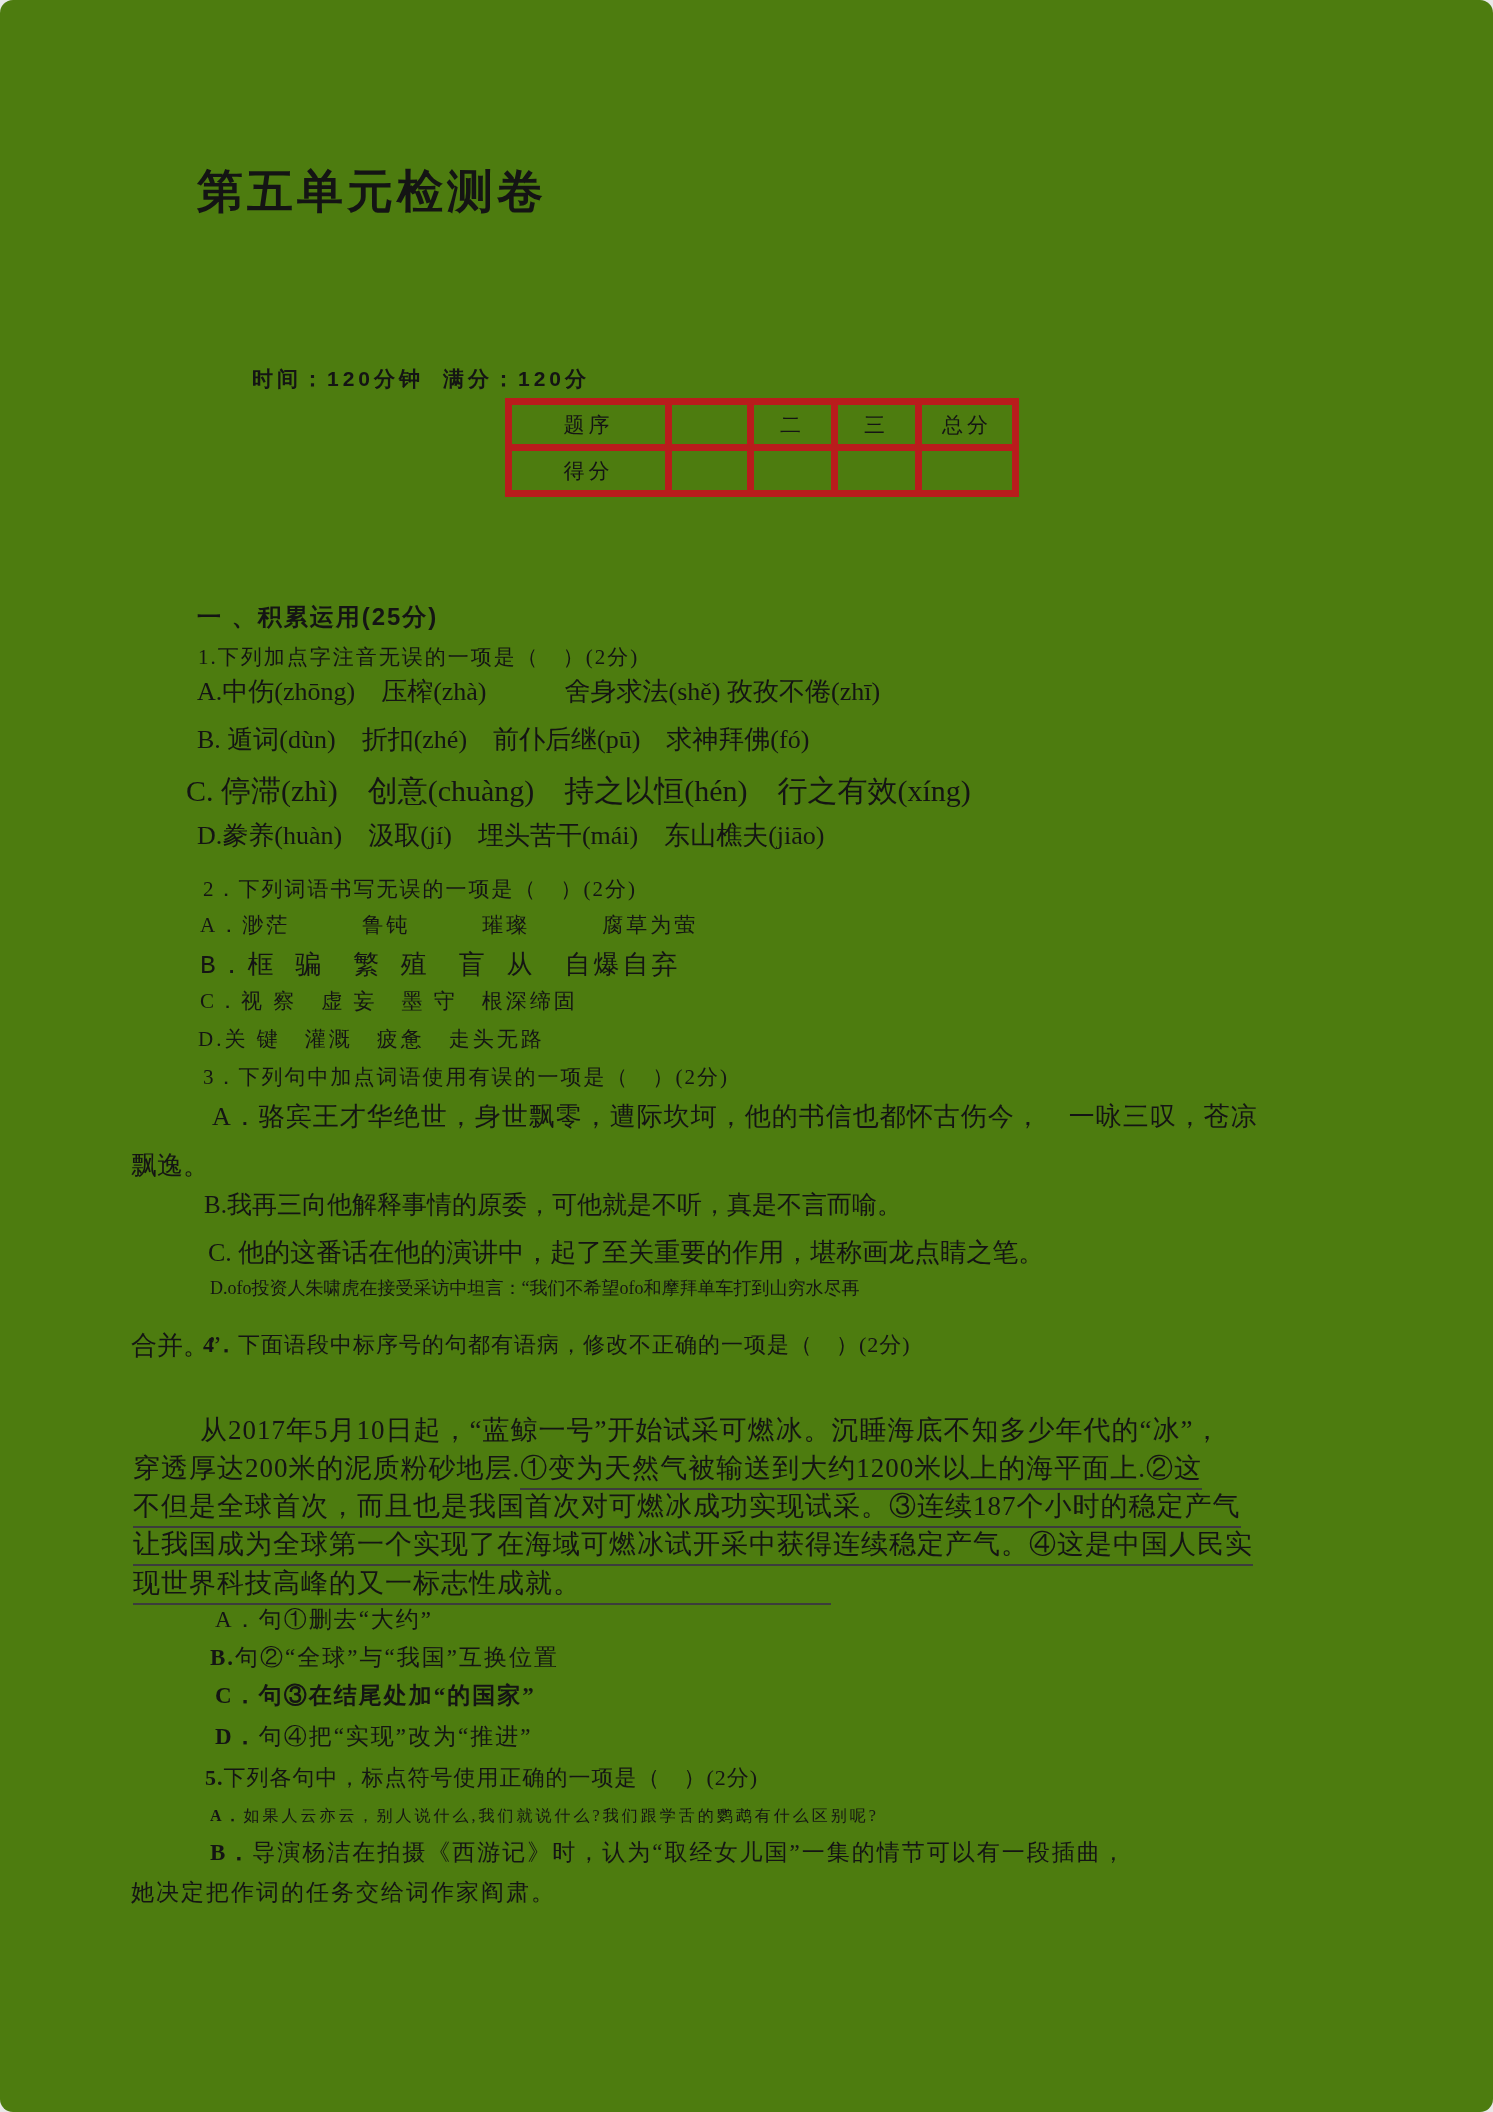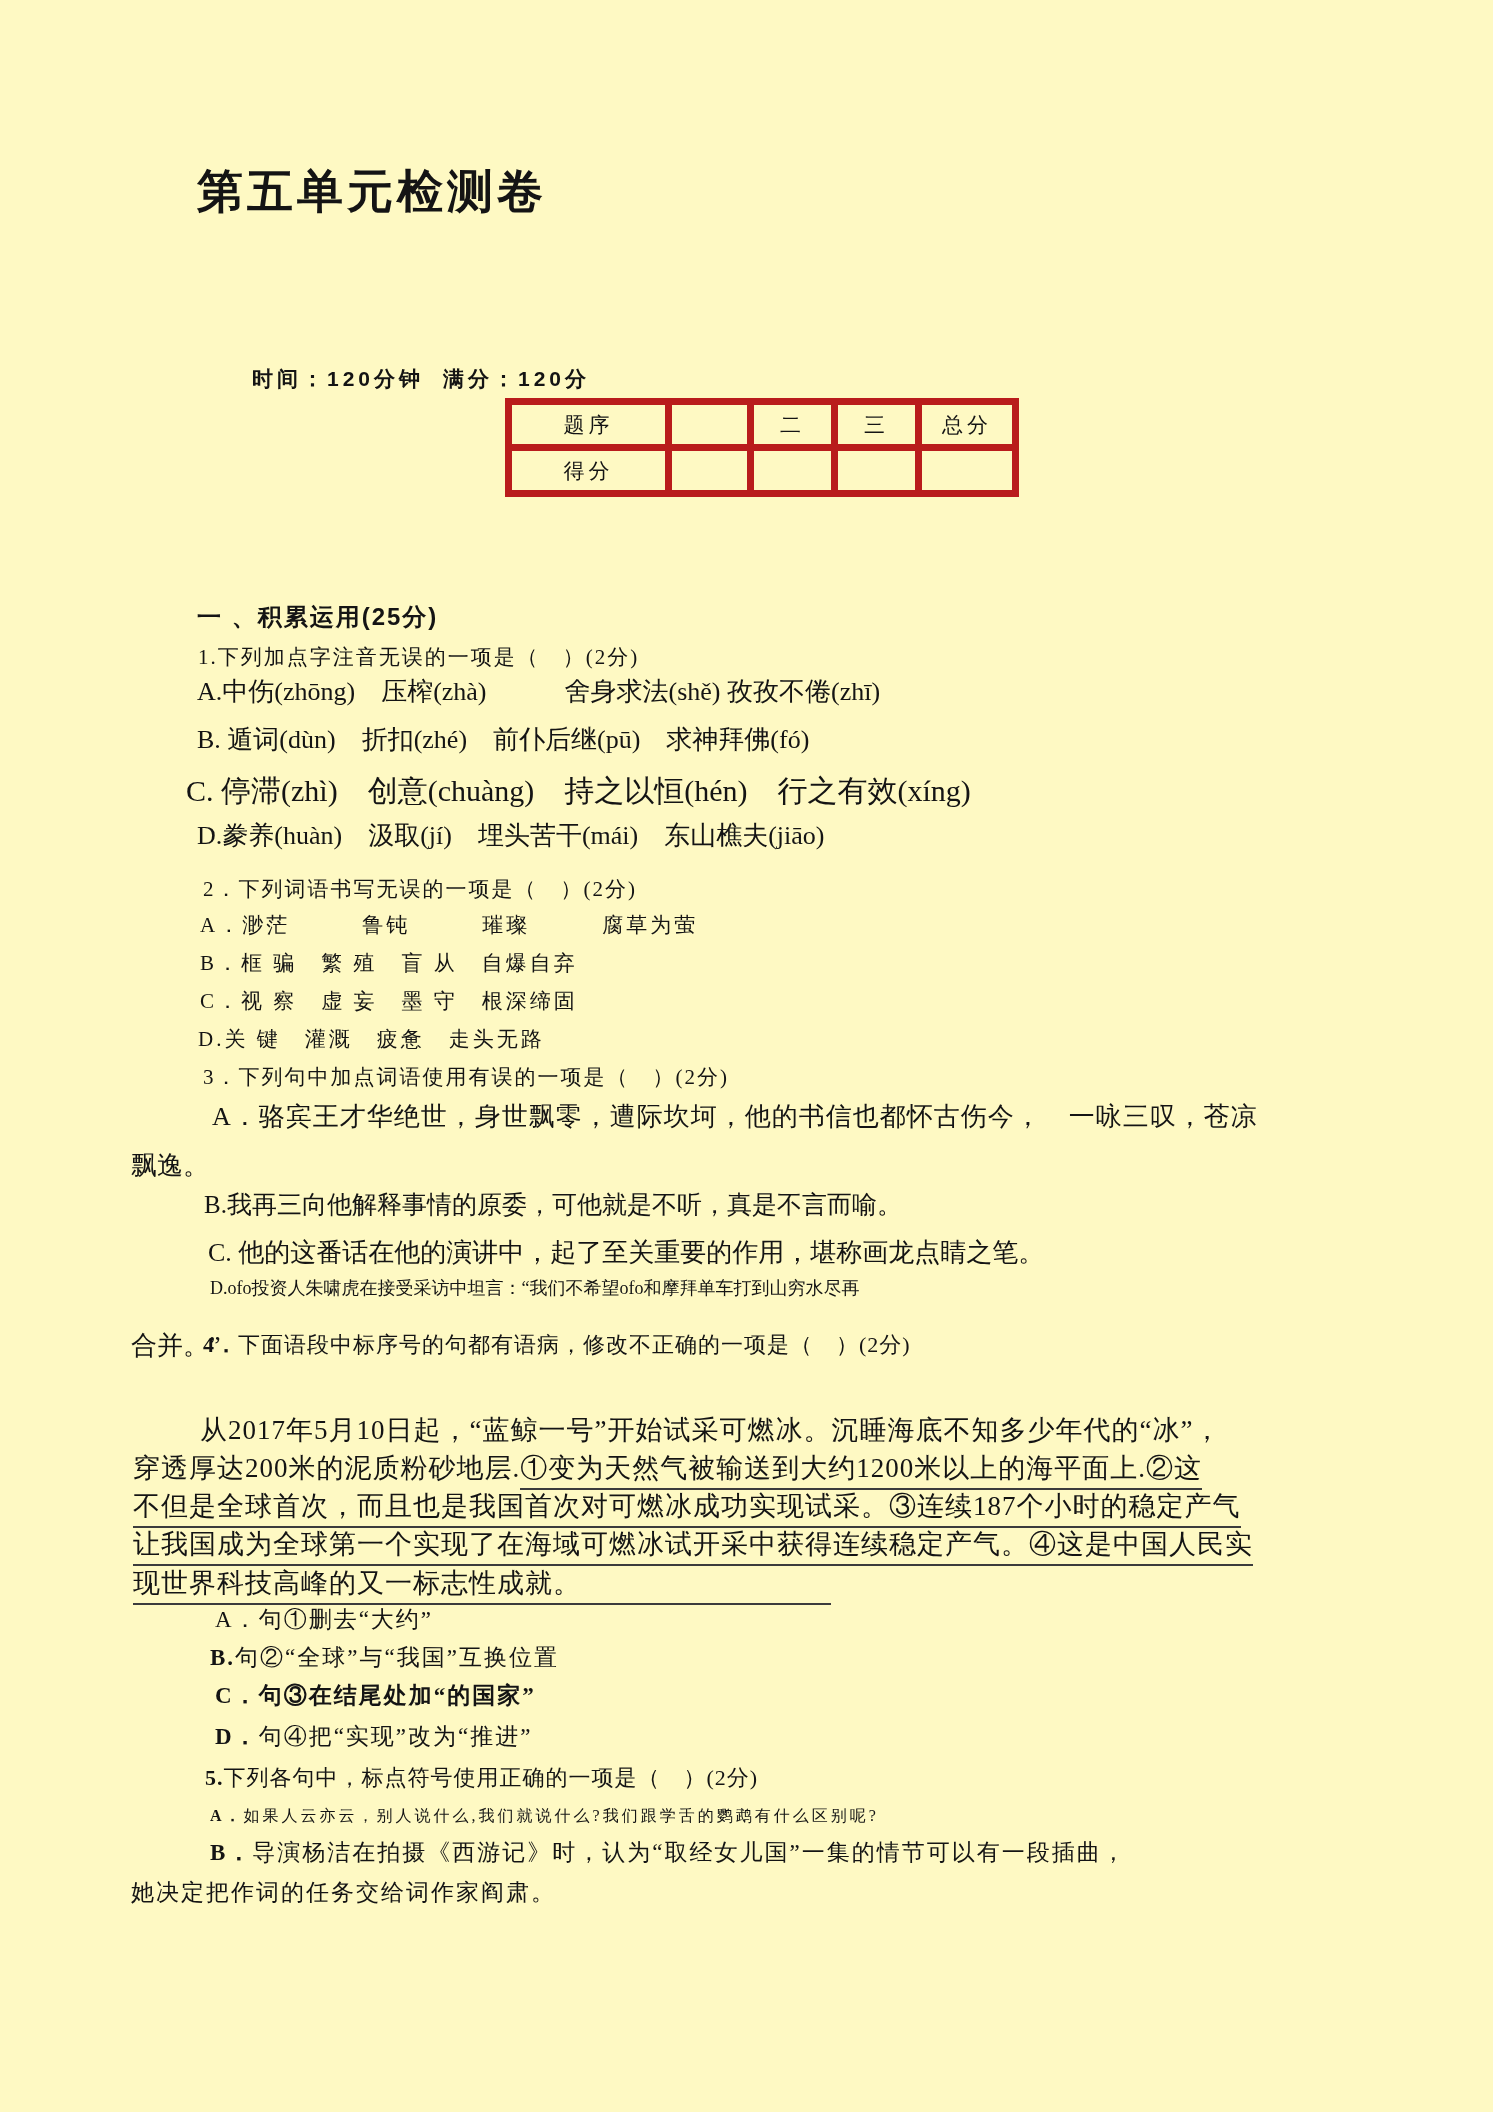--- a/index.html
+++ b/index.html
@@ -1,22 +1,23 @@
 <!DOCTYPE html>
 <html><head>
 <meta charset="utf-8">
 <style>
   html,body{margin:0;padding:0;background:#e8e8e8;}
   .page{
     position:relative;
     width:1493px;height:2112px;
-    background:#fef9c3;
+    background:#4d7c0f;
     color:#141414;
     font-family:"Liberation Serif","DejaVu Serif",serif;
     overflow:hidden;
+    border-radius:13px;
   }
   .ln{position:absolute;white-space:pre;line-height:1.25;}
   .sans{font-family:"Liberation Sans","DejaVu Sans",sans-serif;}
   .bold{font-weight:bold;}
   .blb .lbl{font-weight:bold;}
   .ul{border-bottom:2px solid #3c3c3c;padding-bottom:5px;}
   .ultail{padding-right:250px;}
 
   .t-title{left:197px;top:163px;font-size:46px;font-weight:bold;letter-spacing:4px;}
   .t-time{left:252px;top:366px;font-size:21px;font-weight:bold;letter-spacing:4px;}
@@ -36,21 +37,21 @@
   .t-heading{left:197px;top:602px;font-size:24px;font-weight:bold;letter-spacing:2px;}
 
   .q1-stem{left:198px;top:644px;font-size:21px;letter-spacing:2px;}
   .q1-a{left:197px;top:676px;font-size:26px;}
   .q1-b{left:197px;top:724px;font-size:26px;}
   .q1-c{left:186px;top:772px;font-size:30px;}
   .q1-d{left:197px;top:820px;font-size:26px;}
 
   .q2-stem{left:203px;top:876px;font-size:21px;letter-spacing:2px;}
   .q2-a{left:200px;top:912px;font-size:21px;letter-spacing:3px;}
-  .q2-b{left:200px;top:950px;font-size:21px;letter-spacing:3px;}
+  .q2-b{left:200px;top:950px;font-size:26px;letter-spacing:3px;font-family:Liberation Mono, monospace;}
   .q2-c{left:200px;top:988px;font-size:21px;letter-spacing:3px;}
   .q2-d{left:198px;top:1026px;font-size:21px;letter-spacing:3px;}
 
   .q3-stem{left:203px;top:1064px;font-size:21px;letter-spacing:2px;}
   .q3-a1{left:212px;top:1101px;font-size:26px;letter-spacing:1px;}
   .q3-a2{left:131px;top:1150px;font-size:26px;}
   .q3-b{left:204px;top:1189px;font-size:25px;}
   .q3-c{left:208px;top:1237px;font-size:26px;}
   .q3-d1{left:210px;top:1277px;font-size:18px;}
   .q3-d2{left:131px;top:1330px;font-size:26px;}

